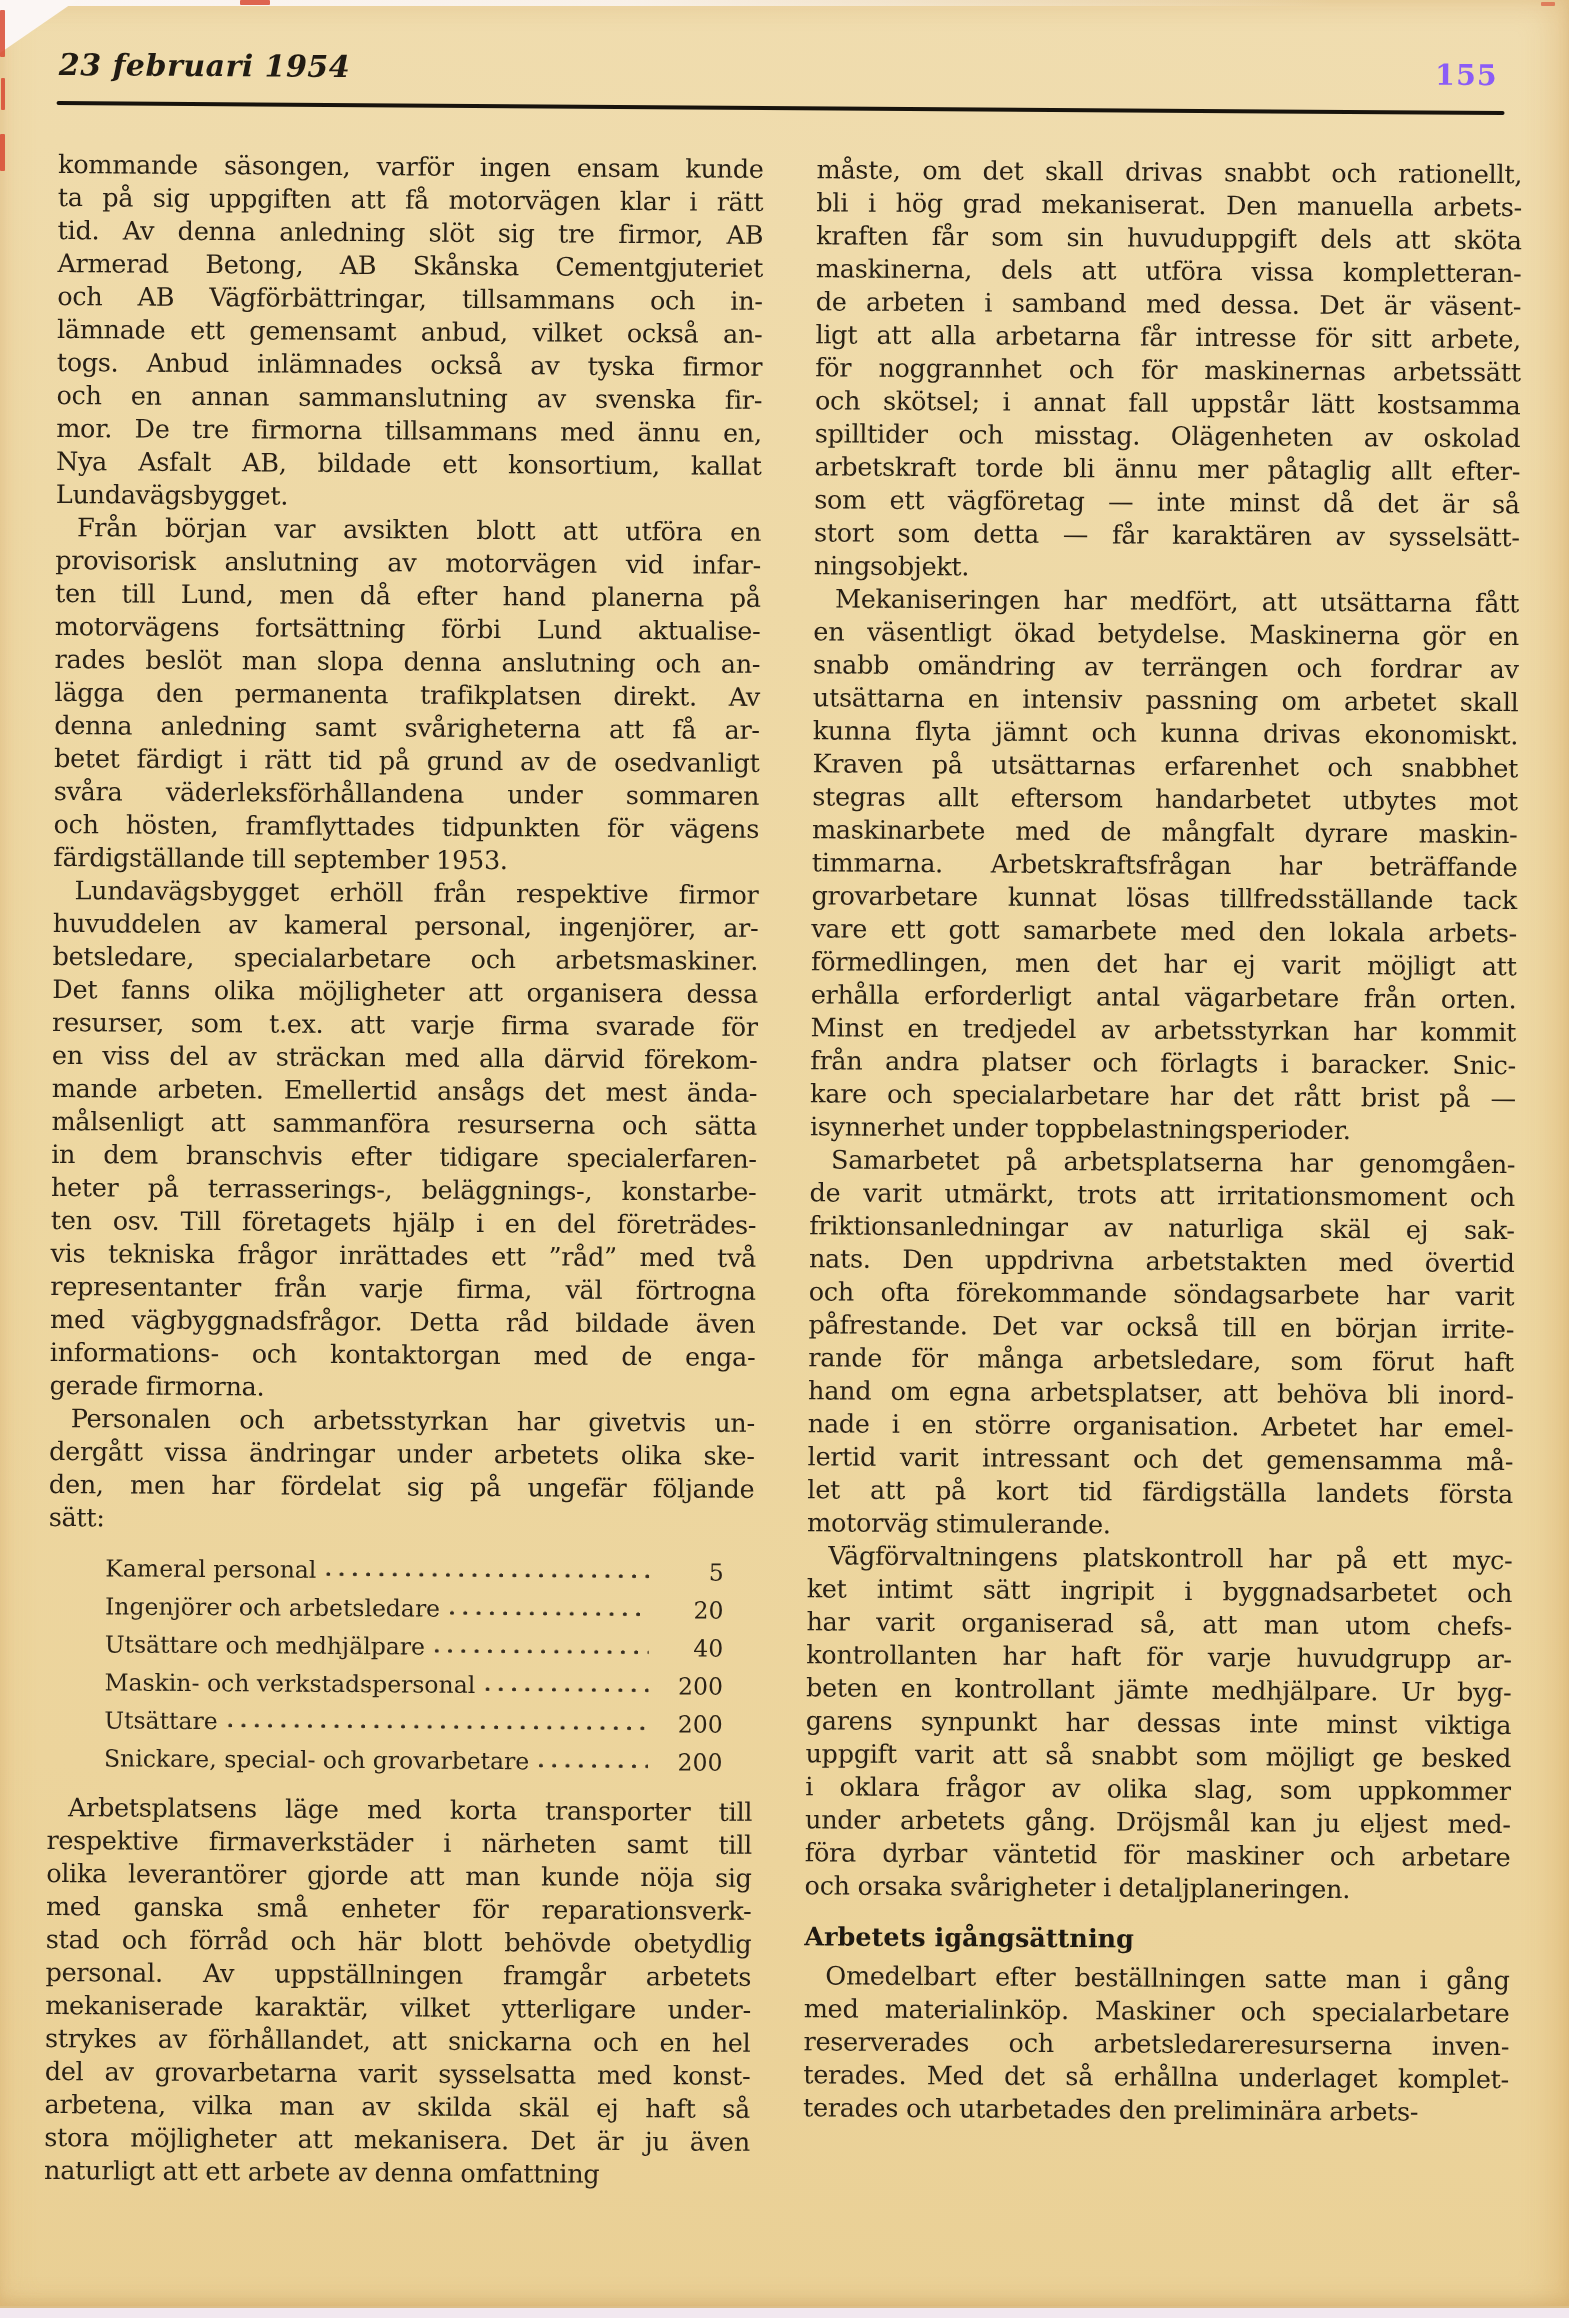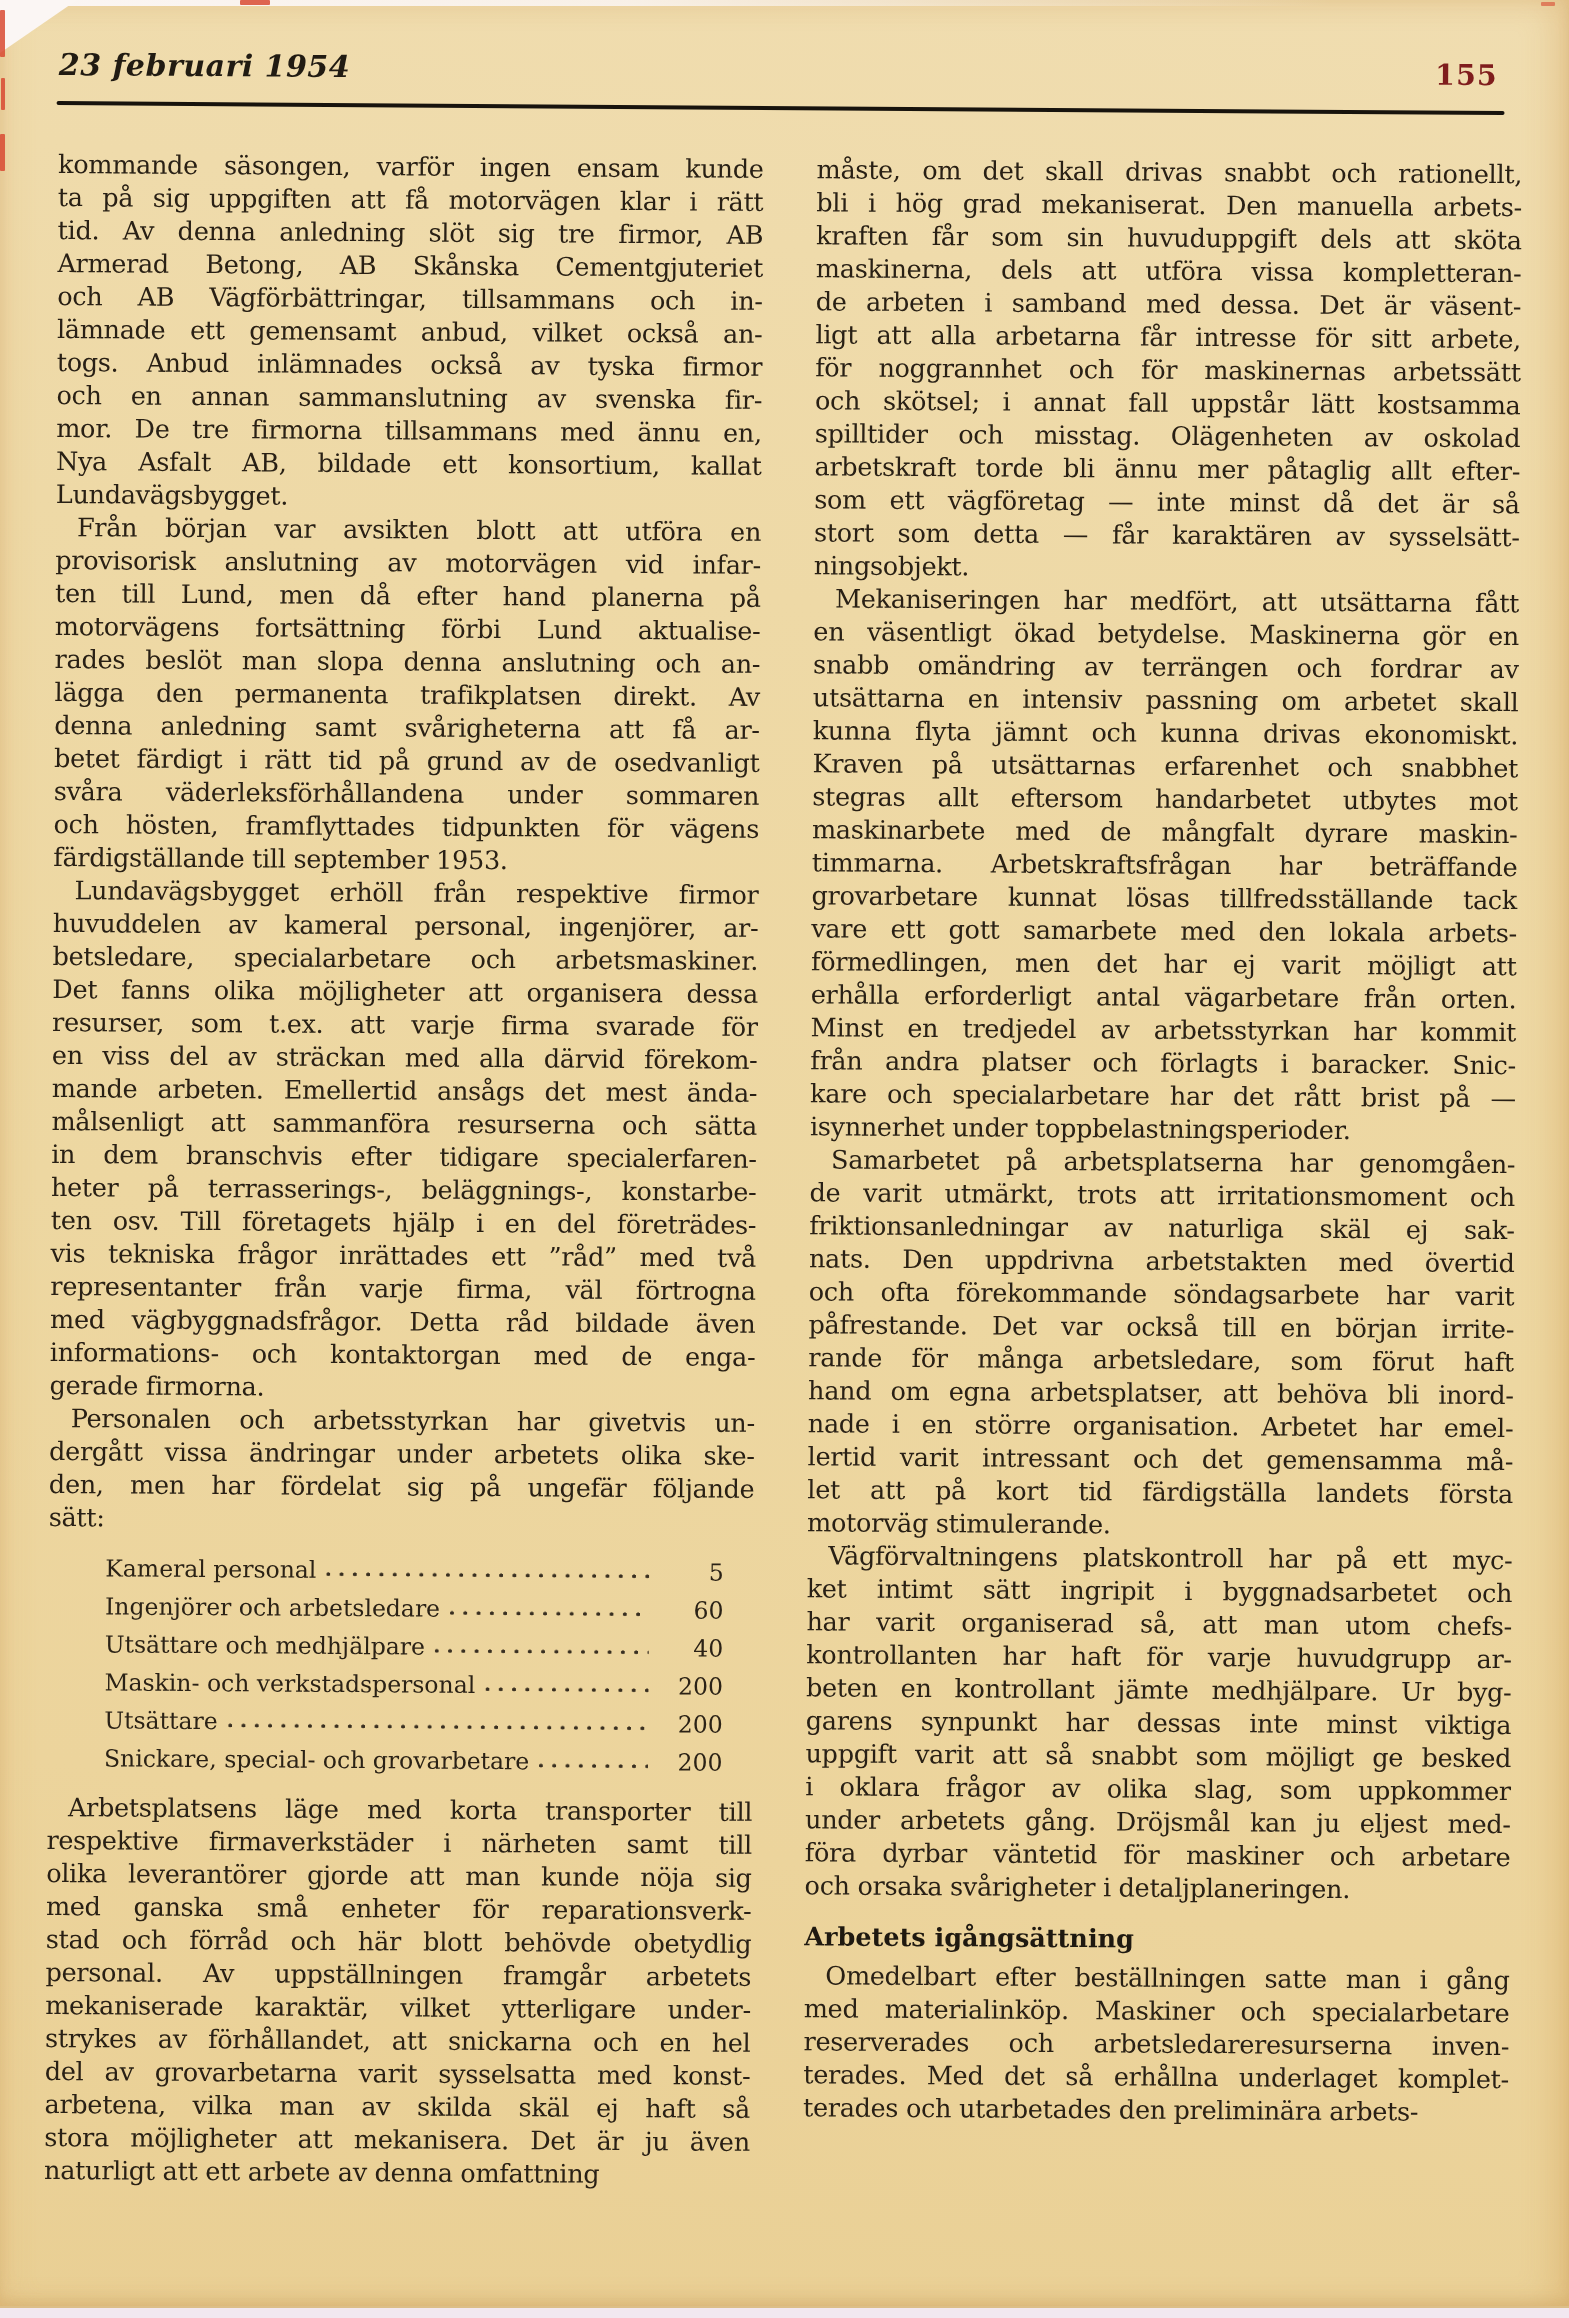--- a/index.html
+++ b/index.html
@@ -47,21 +47,21 @@
     color:#292015;
   }
   .header{
     position:absolute;top:47px;left:59px;right:71px;
     display:flex;justify-content:space-between;align-items:baseline;
   }
   .date{
     font-style:italic;font-weight:700;font-size:30px;
     letter-spacing:0.5px;color:#211b12;
   }
-  .pagenum{font-weight:700;font-size:28.6px;color:#7f1d1d;letter-spacing:1px;}
+  .pagenum{font-weight:700;font-size:28.6px;color:#8b5cf6;letter-spacing:1px;}
   .rule{
     position:absolute;top:101px;left:57px;right:64px;height:3.6px;
     background:#17130d;border-radius:2px;
   }
   .cols{
     position:absolute;top:148px;left:59px;right:46px;
     display:flex;gap:53px;
   }
   .col{flex:1 1 0;min-width:0;}
   .line{
@@ -162,21 +162,21 @@
         </div>
         <div class="list">
           <div class="row">
             <span class="rlabel">Kameral personal</span>
             <span class="leader"></span>
             <span class="rvalue">5</span>
           </div>
           <div class="row">
             <span class="rlabel">Ingenjörer och arbetsledare</span>
             <span class="leader"></span>
-            <span class="rvalue">60</span>
+            <span class="rvalue">20</span>
           </div>
           <div class="row">
             <span class="rlabel">Utsättare och medhjälpare</span>
             <span class="leader"></span>
             <span class="rvalue">40</span>
           </div>
           <div class="row">
             <span class="rlabel">Maskin- och verkstadspersonal</span>
             <span class="leader"></span>
             <span class="rvalue">200</span>

